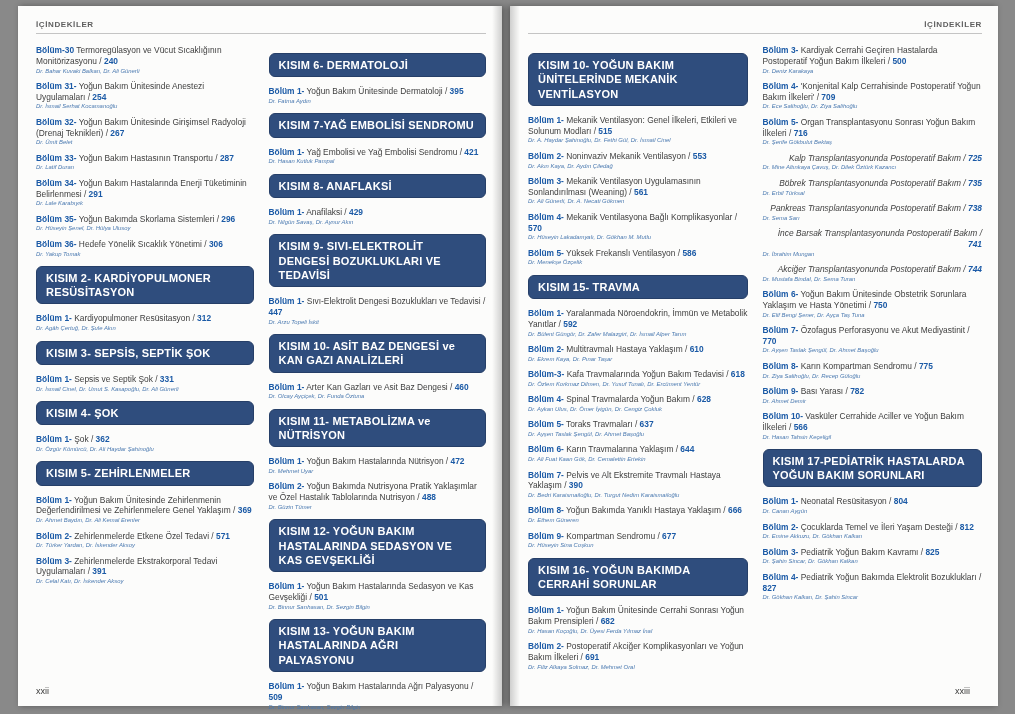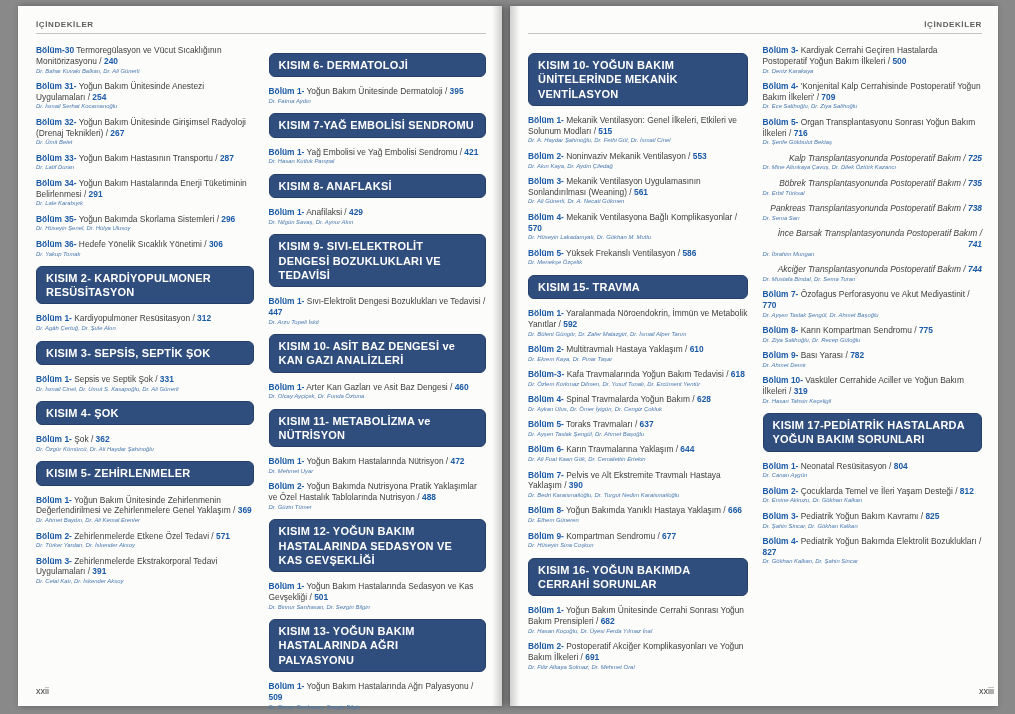--- a/index.html
+++ b/index.html
@@ -43,21 +43,21 @@
   .chap-page  { font-weight:bold; color:#1b5aa6; }
   .subentry .title-line { font-style:italic;text-align:right; }
   .authors {
     font-size:5.9px; font-style:italic; color:#4a79b0;
     line-height:1.25; margin-top:1px;
   }
   .page-num {
     position:absolute; bottom:10px; font-size:9px; color:#3a3a3a;
   }
   .page-num.left  { left:18px; }
-  .page-num.right { right:4px; }
+  .page-num.right { right:28px; }
 </style>
 </head>
 <body>
 
 <div class="spread">
 
   <div class="page page-left">
     <div class="page-inner">
       <div class="toc-header">İÇİNDEKİLER</div>
       <div class="cols">
@@ -270,33 +270,37 @@
             </div>
             <div class="chapter subentry">
               <div class="title-line"><span class="chap-title">İnce Barsak Transplantasyonunda Postoperatif Bakım</span><span class="chap-sep"> / </span><span class="chap-page">741</span></div>
               <div class="authors">Dr. İbrahim Mungan</div>
             </div>
             <div class="chapter subentry">
               <div class="title-line"><span class="chap-title">Akciğer Transplantasyonunda Postoperatif Bakım</span><span class="chap-sep"> / </span><span class="chap-page">744</span></div>
               <div class="authors">Dr. Mustafa Bindal, Dr. Sema Turan</div>
             </div>
             <div class="chapter">
+              <div class="title-line"><span class="chap-label">Bölüm 6-</span> <span class="chap-title">Yoğun Bakım Ünitesinde Obstetrik Sorunlara Yaklaşım ve Hasta Yönetimi</span><span class="chap-sep"> / </span><span class="chap-page">750</span></div>
+              <div class="authors">Dr. Elif Bengi Şener, Dr. Ayça Taş Tuna</div>
+            </div>
+            <div class="chapter">
               <div class="title-line"><span class="chap-label">Bölüm 7-</span> <span class="chap-title">Özofagus Perforasyonu ve Akut Mediyastinit</span><span class="chap-sep"> / </span><span class="chap-page">770</span></div>
               <div class="authors">Dr. Ayşen Taslak Şengül, Dr. Ahmet Başoğlu</div>
             </div>
             <div class="chapter">
               <div class="title-line"><span class="chap-label">Bölüm 8-</span> <span class="chap-title">Karın Kompartman Sendromu</span><span class="chap-sep"> / </span><span class="chap-page">775</span></div>
               <div class="authors">Dr. Ziya Salihoğlu, Dr. Recep Güloğlu</div>
             </div>
             <div class="chapter">
               <div class="title-line"><span class="chap-label">Bölüm 9-</span> <span class="chap-title">Bası Yarası</span><span class="chap-sep"> / </span><span class="chap-page">782</span></div>
               <div class="authors">Dr. Ahmet Demir</div>
             </div>
             <div class="chapter">
-              <div class="title-line"><span class="chap-label">Bölüm 10-</span> <span class="chap-title">Vasküler Cerrahide Aciller ve Yoğun Bakım İlkeleri</span><span class="chap-sep"> / </span><span class="chap-page">319</span></div>
+              <div class="title-line"><span class="chap-label">Bölüm 10-</span> <span class="chap-title">Vasküler Cerrahide Aciller ve Yoğun Bakım İlkeleri</span><span class="chap-sep"> / </span><span class="chap-page">566</span></div>
               <div class="authors">Dr. Hasan Tahsin Keçeligil</div>
             </div>
             <div class="section-band">KISIM 17-PEDİATRİK HASTALARDA YOĞUN BAKIM SORUNLARI</div>
             <div class="chapter">
               <div class="title-line"><span class="chap-label">Bölüm 1-</span> <span class="chap-title">Neonatal Resüsitasyon</span><span class="chap-sep"> / </span><span class="chap-page">804</span></div>
               <div class="authors">Dr. Canan Aygün</div>
             </div>
             <div class="chapter">
               <div class="title-line"><span class="chap-label">Bölüm 2-</span> <span class="chap-title">Çocuklarda Temel ve İleri Yaşam Desteği</span><span class="chap-sep"> / </span><span class="chap-page">812</span></div>
               <div class="authors">Dr. Emine Akkuzu, Dr. Gökhan Kalkan</div>

